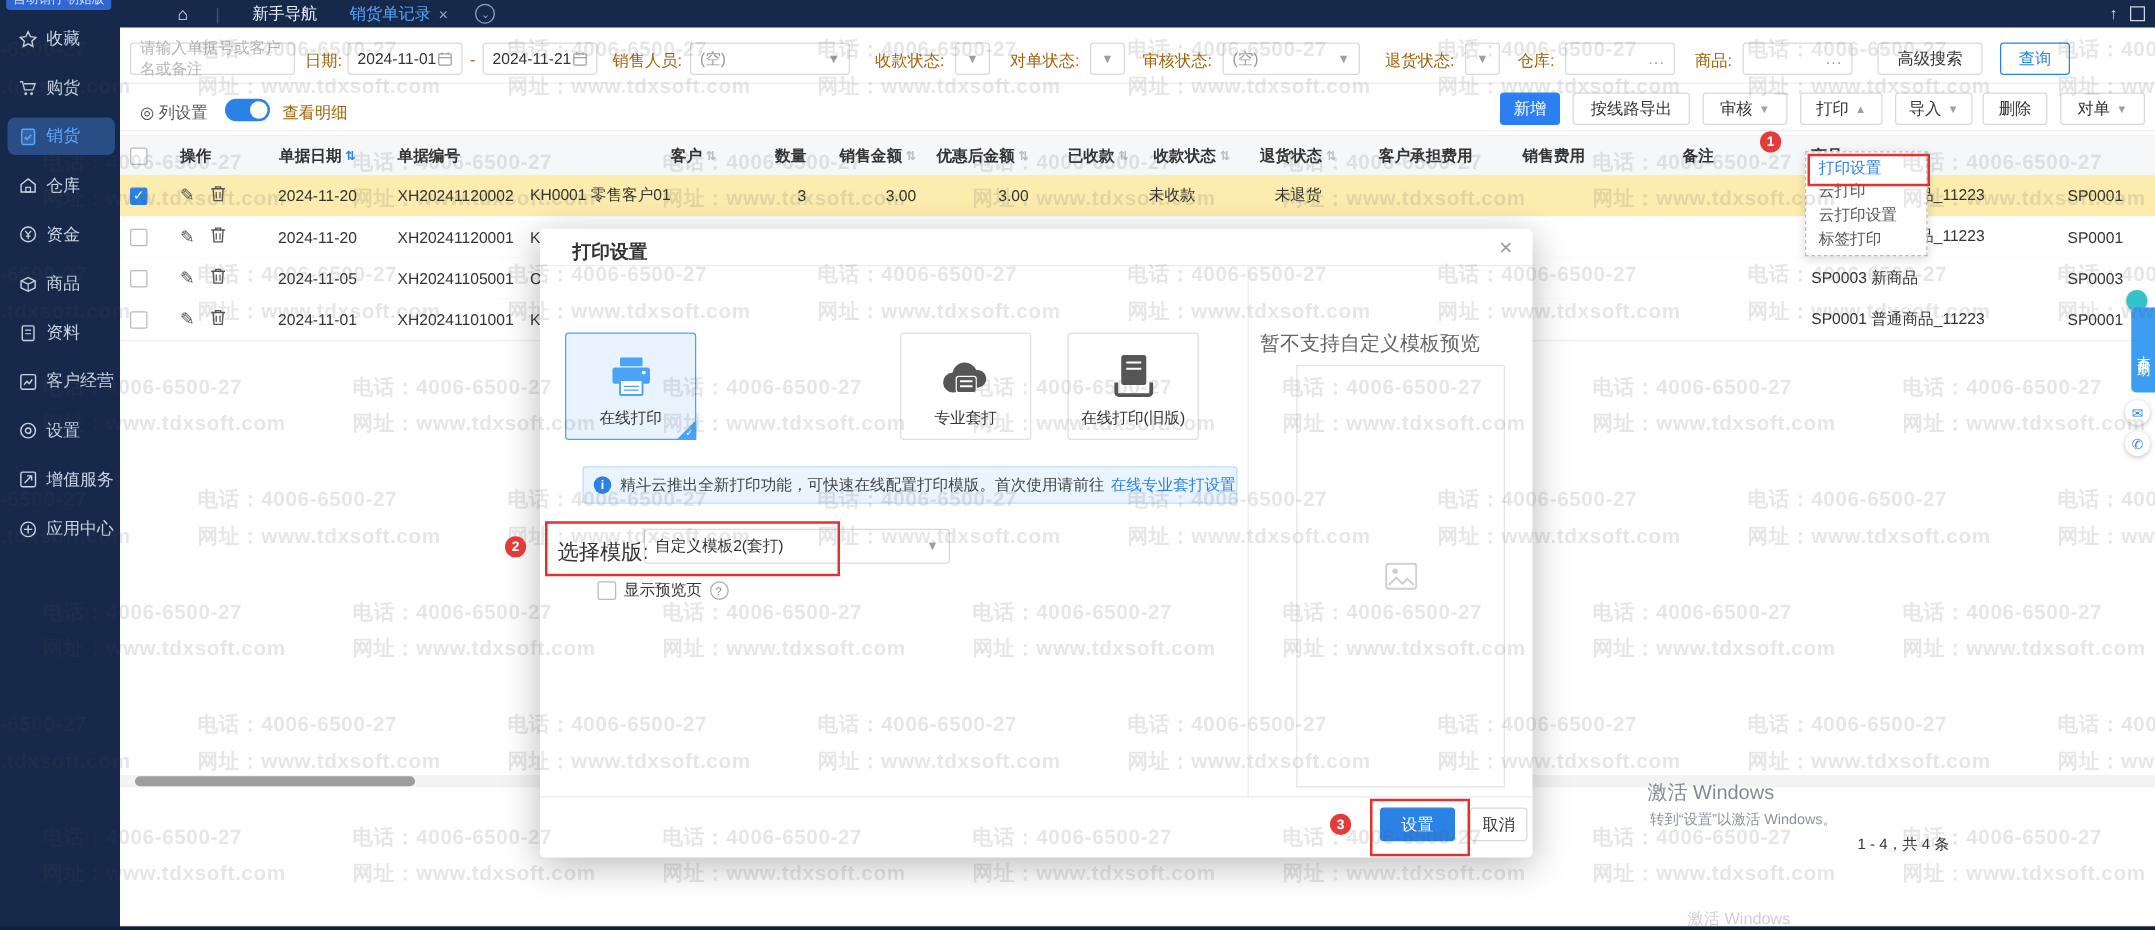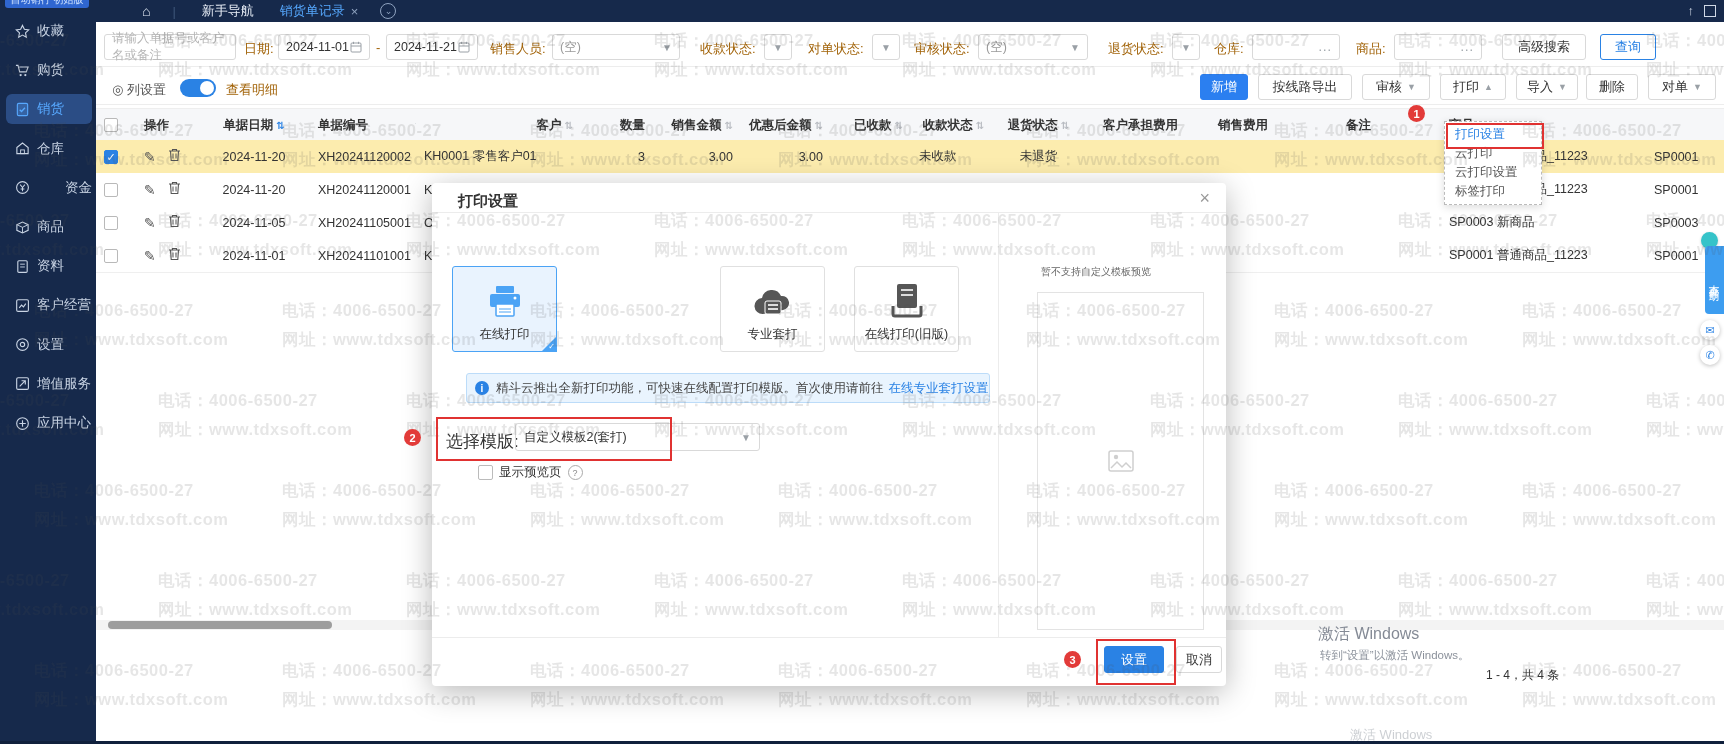--- a/index.html
+++ b/index.html
@@ -68,21 +68,21 @@
   .mode.sel .fold-check{position:absolute;right:1px;bottom:0;color:#fff;font-size:8px;}
   .micon{height:40px;display:flex;align-items:flex-end;}
   .banner{position:absolute;left:34px;top:190px;width:524px;height:30px;background:#e9f4fe;border:1px solid #bcdcf9;border-radius:3px;display:flex;align-items:center;font-size:12.5px;color:#444;padding:0 8px;box-sizing:border-box;white-space:nowrap;}
   .banner .info-i{width:14px;height:14px;border-radius:50%;background:#2a82e4;color:#fff;font-size:10px;font-weight:bold;display:inline-flex;align-items:center;justify-content:center;margin-right:7px;flex:0 0 auto;}
   .banner a{color:#2a82e4;text-decoration:none;margin-left:5px;cursor:pointer;}
   .tpl-label{position:absolute;left:14px;top:247px;font-size:17px;color:#333;}
   .tpl-select{position:absolute;left:83px;top:240px;width:245px;height:28px;border:1px solid #d9d9d9;border-radius:3px;display:flex;align-items:center;padding:0 8px;box-sizing:border-box;font-size:12.5px;color:#333;}
   .chkrow{position:absolute;left:46px;top:281px;display:flex;align-items:center;gap:6px;font-size:12.5px;color:#333;}
   .chk{width:13px;height:13px;border:1px solid #bbb;border-radius:2px;background:#fff;}
   .qmark{width:13px;height:13px;border:1px solid #aaa;border-radius:50%;color:#888;font-size:9px;display:inline-flex;align-items:center;justify-content:center;}
-  .pv-note{position:absolute;left:566px;top:82px;width:196px;text-align:center;font-size:10px;color:#666;}
+  .pv-note{position:absolute;left:566px;top:82px;width:196px;text-align:center;font-size:16px;color:#666;}
   .pv-box{position:absolute;left:605px;top:109px;width:165px;height:336px;border:1px solid #e3e3e3;background:#fff;display:flex;align-items:center;justify-content:center;}
   .dlg-btn{position:absolute;top:463px;height:27px;box-sizing:border-box;border-radius:3px;font-size:13px;display:inline-flex;align-items:center;justify-content:center;cursor:pointer;}
   .dlg-ok{left:672px;width:60px;background:#2a82e4;color:#fff;border:1px solid #2a82e4;}
   .dlg-cancel{left:744px;width:46px;background:#fff;color:#333;border:1px solid #d9d9d9;}
   
   .rbadge{position:absolute;width:17px;height:17px;border-radius:50%;background:#e23b39;color:#fff;font-size:11px;font-weight:bold;display:flex;align-items:center;justify-content:center;z-index:60;}
   .rbox{position:absolute;border:2px solid #e03231;z-index:60;pointer-events:none;}
   
   .wm{position:absolute;color:rgba(80,80,80,0.14);font-size:16.5px;font-weight:bold;letter-spacing:.5px;line-height:29px;white-space:nowrap;z-index:50;pointer-events:none;}
   
@@ -134,21 +134,21 @@
         </div>
         <div class="side-item" style="top: 133.6px;">
           <span class="sicon">
             <svg width="15" height="15" viewBox="0 0 16 16">
               <path d="M2 7l6-4.8L14 7v6.5H2z" fill="none" stroke="currentColor" stroke-width="1.2"></path>
               <rect x="6" y="9.5" width="4" height="4" fill="none" stroke="currentColor"></rect>
             </svg>
           </span>
           <span>仓库</span>
         </div>
-        <div class="side-item" style="top: 172.8px; justify-content: space-between;">
+        <div class="side-item" style="top: 172.8px;">
           <span class="sicon">
             <svg width="15" height="15" viewBox="0 0 16 16">
               <circle cx="8" cy="8" r="6.3" fill="none" stroke="currentColor" stroke-width="1.2"></circle>
               <path d="M5.5 5l2.5 3 2.5-3M8 8v4M6 9.5h4" fill="none" stroke="currentColor" stroke-width="1.1"></path>
             </svg>
           </span>
           <span>资金</span>
         </div>
         <div class="side-item" style="top: 212px;">
           <span class="sicon">

